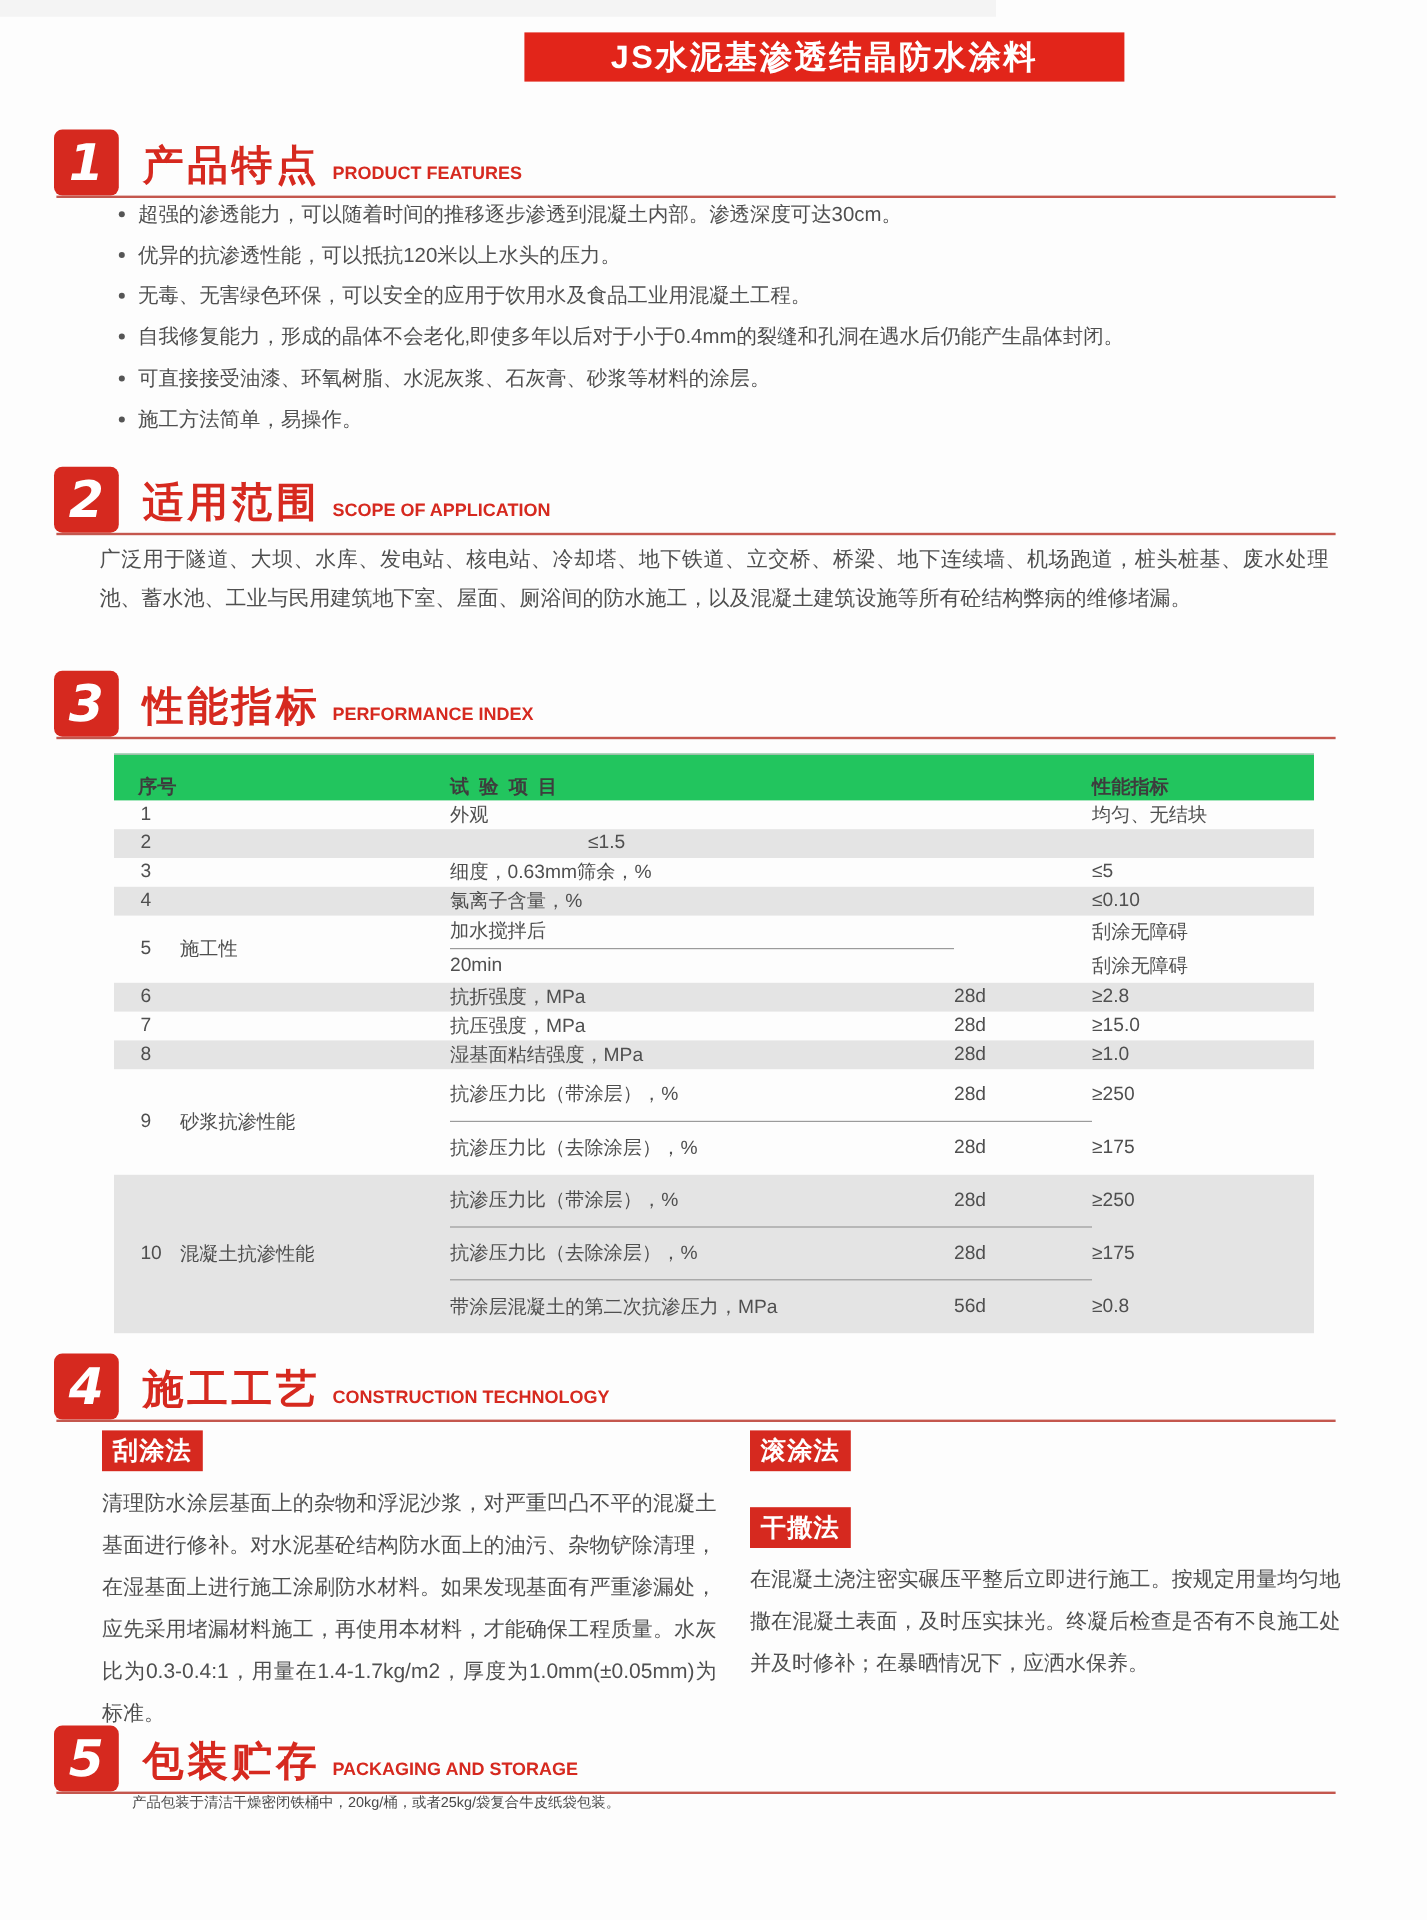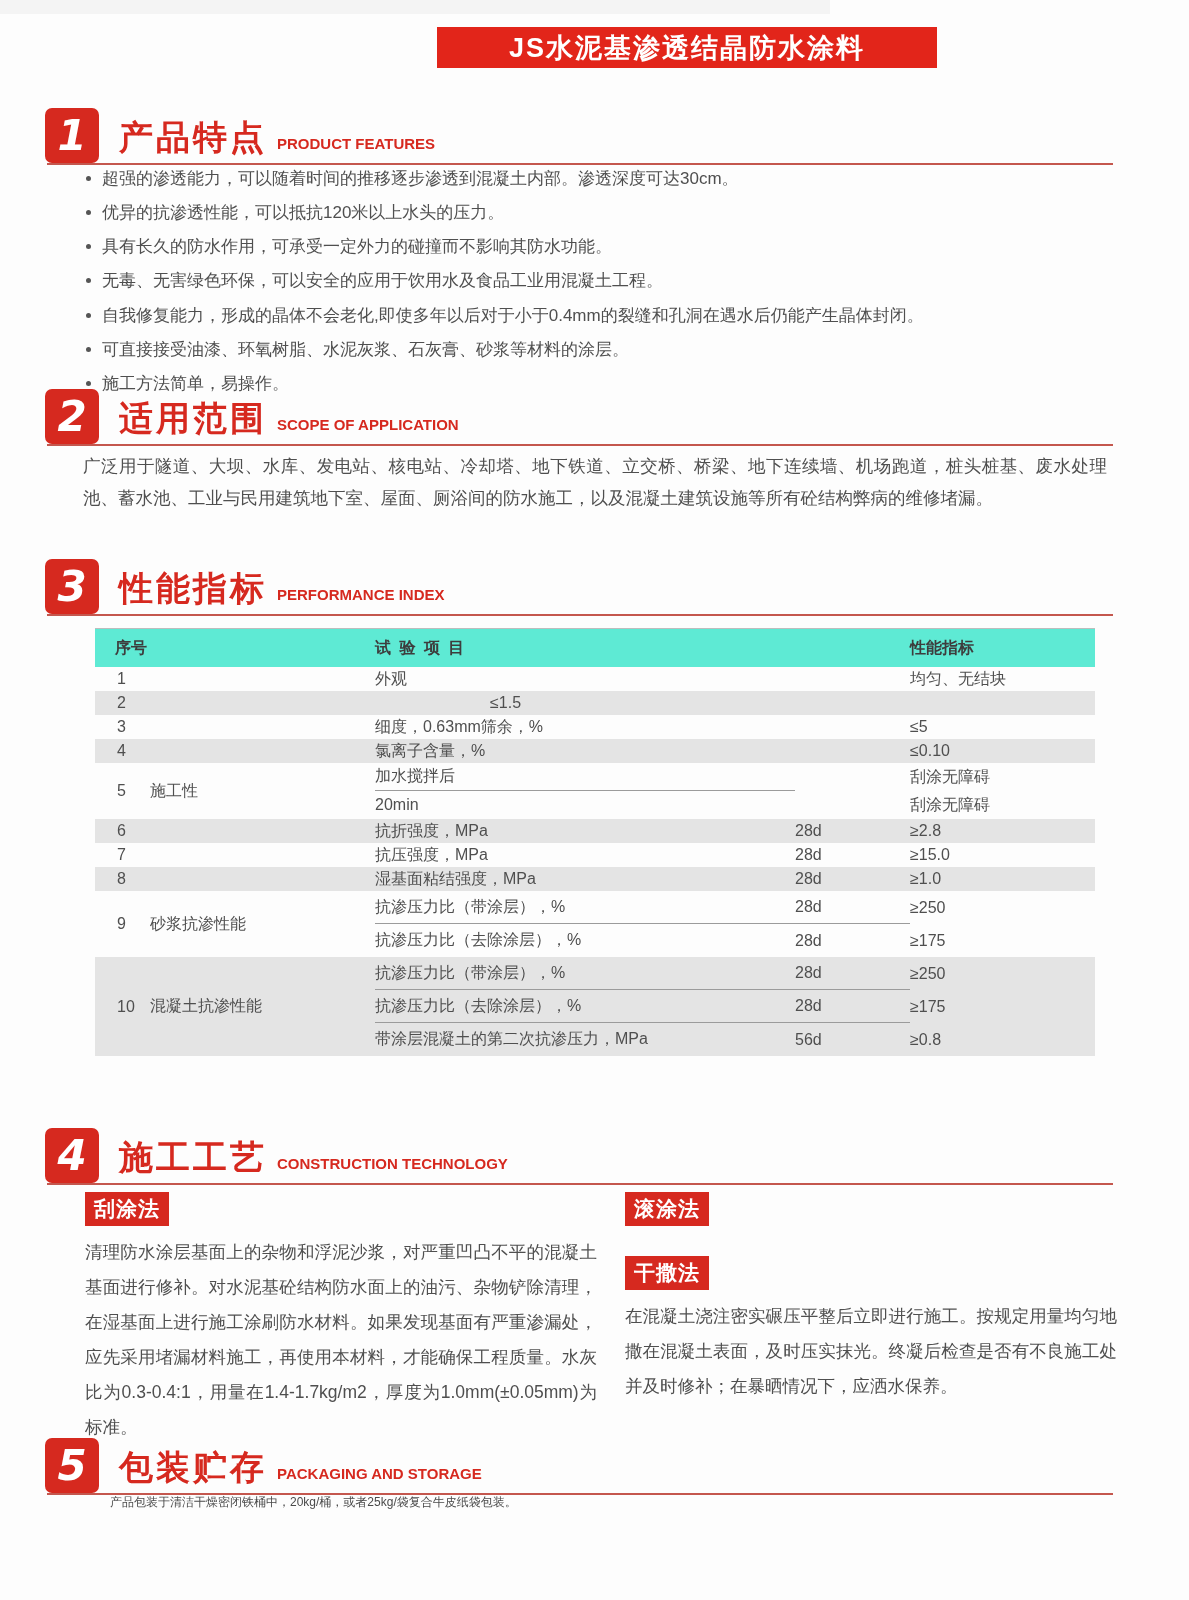--- a/index.html
+++ b/index.html
@@ -27,47 +27,47 @@
     color:#fff; font-size:42px; font-weight:bold; font-style:italic;
     display:flex; align-items:center; justify-content:center;
     font-family:"DejaVu Sans", sans-serif;
   }
   .sec-titles { position:absolute; left:74px; bottom:4px; white-space:nowrap; }
   .sec-title { font-size:34px; font-weight:bold; color:var(--accent,#d6291f); letter-spacing:3px; }
   .sec-sub { font-size:15px; font-weight:bold; color:var(--accent,#d6291f); margin-left:10px; }
   .sec-line { position:absolute; left:2px; right:0; bottom:0; height:2px; background:#c4574e; }
 
   
-  .bullets { position:absolute; left:84px; top:167px; width:1012px; }
+  .bullets { position:absolute; left:97px; top:167px; width:1012px; }
   .bullet { position:relative; padding-left:18px; font-size:17px; line-height:1.42; margin-bottom:10px; }
   .bullet .dot { position:absolute; left:2px; top:9px; width:5px; height:5px; border-radius:50%; background:#555; }
 
   
   .scope-body {
     position:absolute; left:83px; top:451px; width:1024px;
     font-size:17.5px; line-height:1.8; text-align:justify; color:#4f4f4f;
   }
 
   
   .ptable { position:absolute; left:95px; top:628px; width:1000px; font-size:16px; }
   .thead {
-    display:flex; height:38px; align-items:center;
-    background:#5eead4; border-top:1px solid #bdbdbd;
+    display:flex; height:38px; align-items:flex-end;
+    background:#22c55e; border-top:1px solid #bdbdbd;
     font-weight:bold; color:#3d3d3d;
   }
   .h-no { width:280px; padding-left:20px; box-sizing:border-box; }
   .h-item { width:535px; letter-spacing:2px; }
   .h-val { flex:1; }
   .trow { display:flex; align-items:stretch; }
   .trow.gray { background:#e4e4e4; }
   .c-no { width:55px; padding-left:22px; box-sizing:border-box; display:flex; align-items:center; }
   .c-cat { width:225px; display:flex; align-items:center; }
   .c-subs { width:720px; display:flex; flex-direction:column; }
   .sub { display:flex; height:24px; }
-  .multi .sub { height:33px; }
+  .multi .sub { height:44px; }
   .row5 .sub { height:28px; }
   .s-item { width:420px; display:flex; align-items:center; }
   .s-age { width:115px; display:flex; align-items:center;text-align:right; }
   .s-val { flex:1; display:flex; align-items:center; }
   .multi .sub:not(:last-child) .s-item,
   .multi .sub:not(:last-child) .s-age { border-bottom:1px solid #9b9b9b; }
   .multi.noage .sub:not(:last-child) .s-age { border-bottom:none; }
 
   
   .method-col { position:absolute; width:512px; }
@@ -92,21 +92,20 @@
   <div class="sec-num">1</div>
   <div class="sec-titles">
     <span class="sec-title">产品特点</span><span class="sec-sub">PRODUCT FEATURES</span>
   </div>
   <div class="sec-line"></div>
 </div>
 
 <div class="bullets">
   <div class="bullet"><span class="dot"></span><span>超强的渗透能力，可以随着时间的推移逐步渗透到混凝土内部。渗透深度可达30cm。</span></div>
   <div class="bullet"><span class="dot"></span><span>优异的抗渗透性能，可以抵抗120米以上水头的压力。</span></div>
-  <div class="bullet"><span class="dot"></span><span>具有长久的防水作用，可承受一定外力的碰撞而不影响其防水功能。</span></div>
   <div class="bullet"><span class="dot"></span><span>无毒、无害绿色环保，可以安全的应用于饮用水及食品工业用混凝土工程。</span></div>
   <div class="bullet"><span class="dot"></span><span>自我修复能力，形成的晶体不会老化,即使多年以后对于小于0.4mm的裂缝和孔洞在遇水后仍能产生晶体封闭。</span></div>
   <div class="bullet"><span class="dot"></span><span>可直接接受油漆、环氧树脂、水泥灰浆、石灰膏、砂浆等材料的涂层。</span></div>
   <div class="bullet"><span class="dot"></span><span>施工方法简单，易操作。</span></div>
 </div>
 
 <div class="sec" style="top:389px">
   <div class="sec-num">2</div>
   <div class="sec-titles">
     <span class="sec-title">适用范围</span><span class="sec-sub">SCOPE OF APPLICATION</span>

